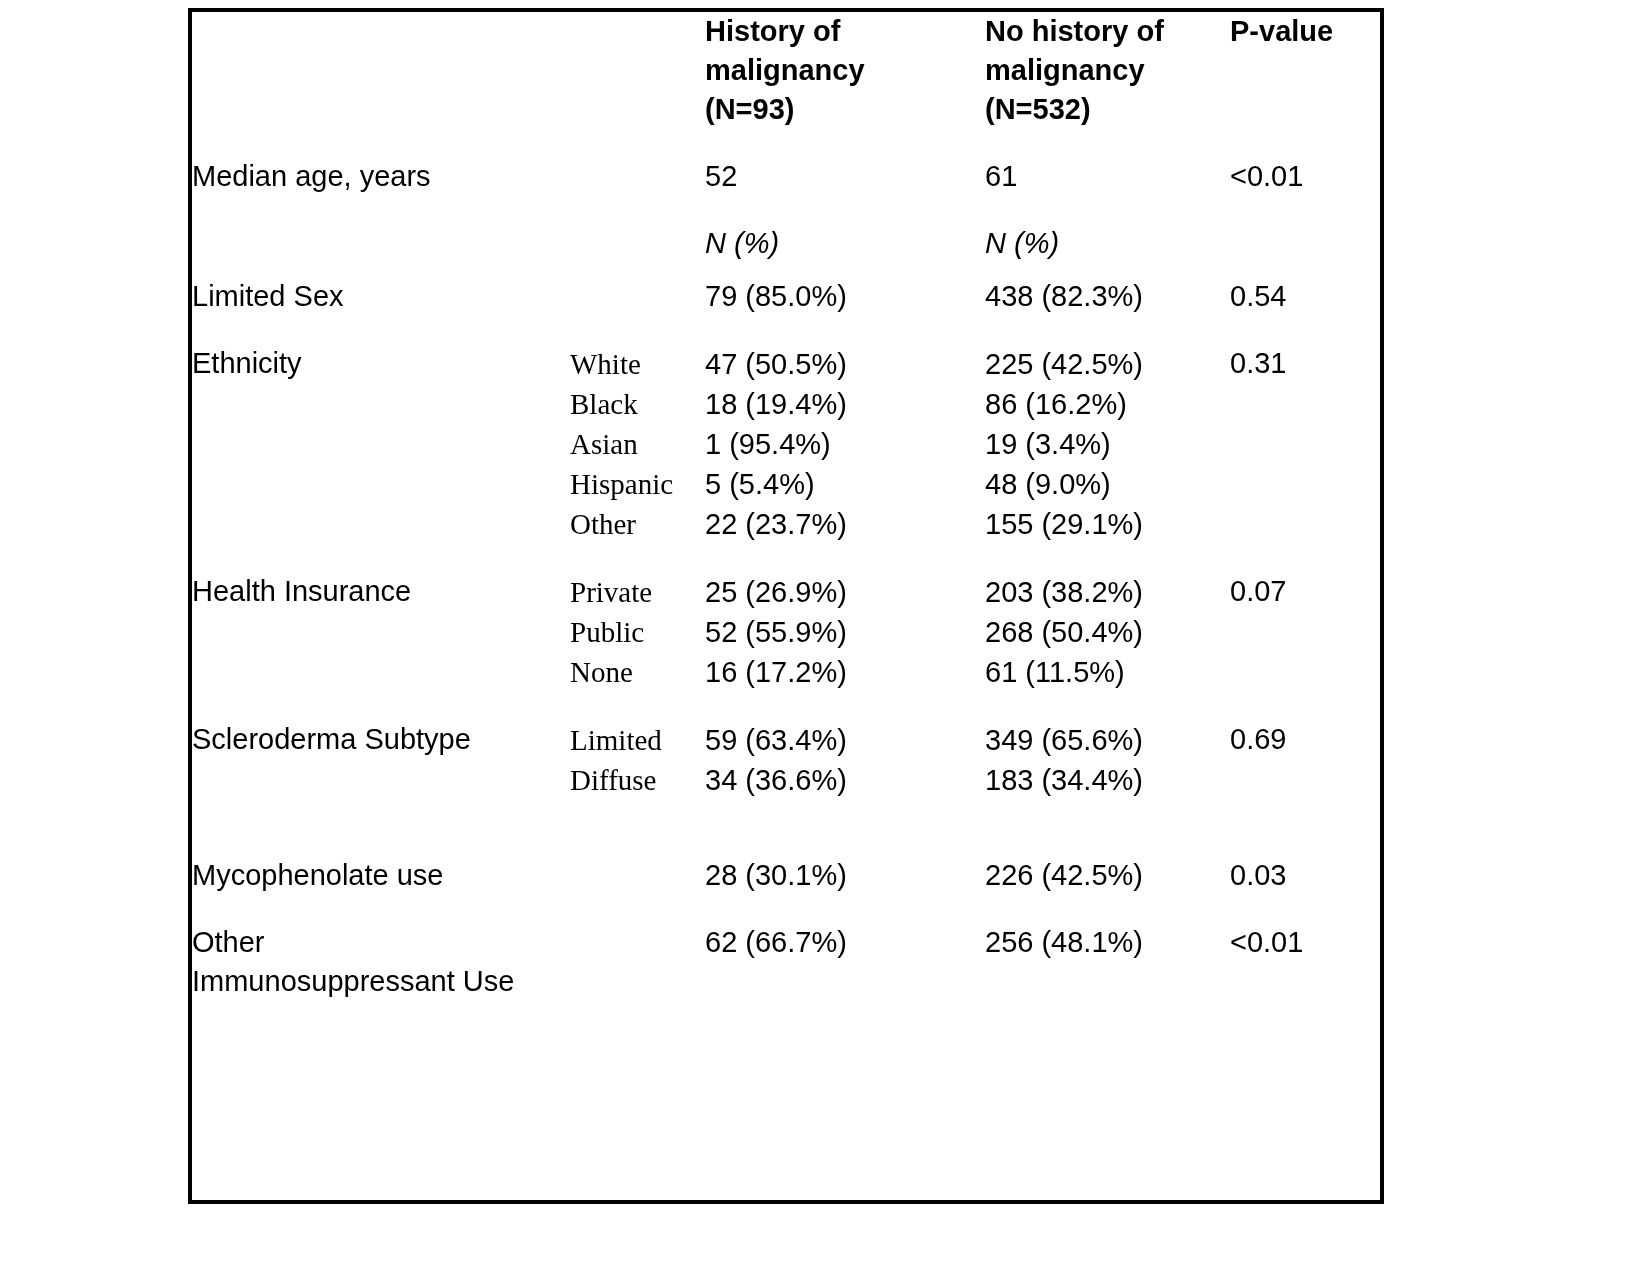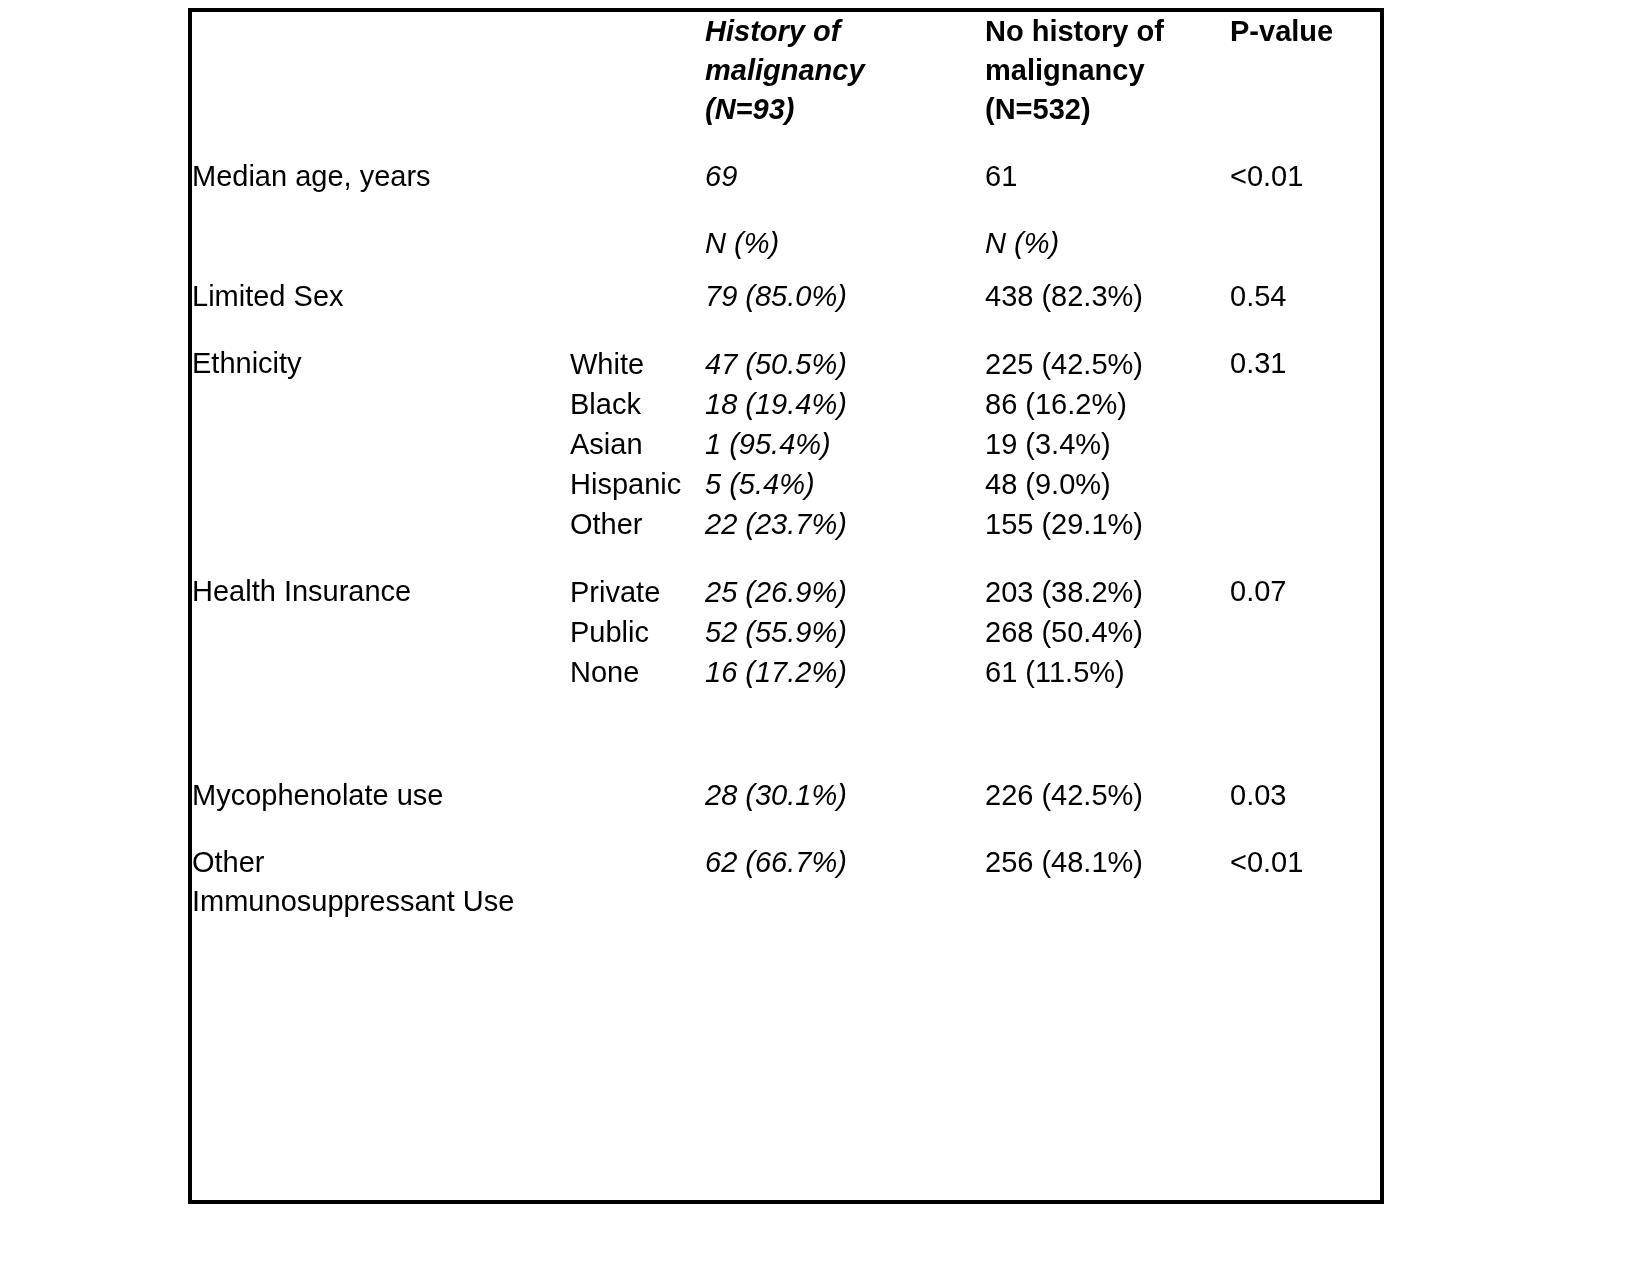--- a/index.html
+++ b/index.html
@@ -53,22 +53,22 @@
     text-align: left;
   }
   thead th {
     font-weight: bold;
     padding-top: 18px;
     padding-bottom: 4px;
   }
   thead th.label-head { font-weight: bold; }
 
   .cell-label   { padding-left: 14px; }
-  .cell-sub     { padding-left: 0px; }
-  .cell-hist    { padding-left: 0px; font-style: italic; }
+  .cell-sub     { padding-left: 0px; font-family: Liberation Serif, serif; }
+  .cell-hist    { padding-left: 0px; }
   .cell-nohist  { padding-left: 0px; }
   .cell-pval    { padding-left: 0px; }
 
   thead th.cell-hist   { padding-left: 0px; }
   thead th.cell-nohist { padding-left: 0px; }
   thead th.cell-pval   { padding-left: 0px; }
 
   .row-spacer td { height: 28px; font-size: 0; line-height: 0; }
   .row-spacer-small td { height: 14px; font-size: 0; line-height: 0; }
 
@@ -115,21 +115,21 @@
       </thead>
       <tbody>
 
         <tr class="row-spacer">
             <td colspan="5"></td>
           </tr>
 
         <tr class="data-row">
           <td class="cell-label body-cell">Median age, years</td>
           <td class="cell-sub body-cell"></td>
-          <td class="cell-hist body-cell">69</td>
+          <td class="cell-hist body-cell">52</td>
           <td class="cell-nohist body-cell">61</td>
           <td class="cell-pval body-cell">&lt;0.01</td>
         </tr>
 
         <tr class="row-spacer">
             <td colspan="5"></td>
           </tr>
 
         <tr class="data-row">
           <td class="cell-label body-cell"></td>
@@ -202,20 +202,36 @@
             <div>268 (50.4%)</div>
             <div>61 (11.5%)</div>
           </td>
           <td class="cell-pval body-cell">0.07</td>
         </tr>
 
         <tr class="row-spacer">
             <td colspan="5"></td>
           </tr>
 
+        <tr class="data-row">
+          <td class="cell-label body-cell">Scleroderma Subtype</td>
+          <td class="cell-sub body-cell sub-list">
+            <div>Limited</div>
+            <div>Diffuse</div>
+          </td>
+          <td class="cell-hist body-cell val-list">
+            <div>59 (63.4%)</div>
+            <div>34 (36.6%)</div>
+          </td>
+          <td class="cell-nohist body-cell val-list">
+            <div>349 (65.6%)</div>
+            <div>183 (34.4%)</div>
+          </td>
+          <td class="cell-pval body-cell">0.69</td>
+        </tr>
 
         <tr class="row-spacer">
             <td colspan="5"></td>
           </tr>
 
 
         <tr class="row-spacer">
             <td colspan="5"></td>
           </tr>
 

